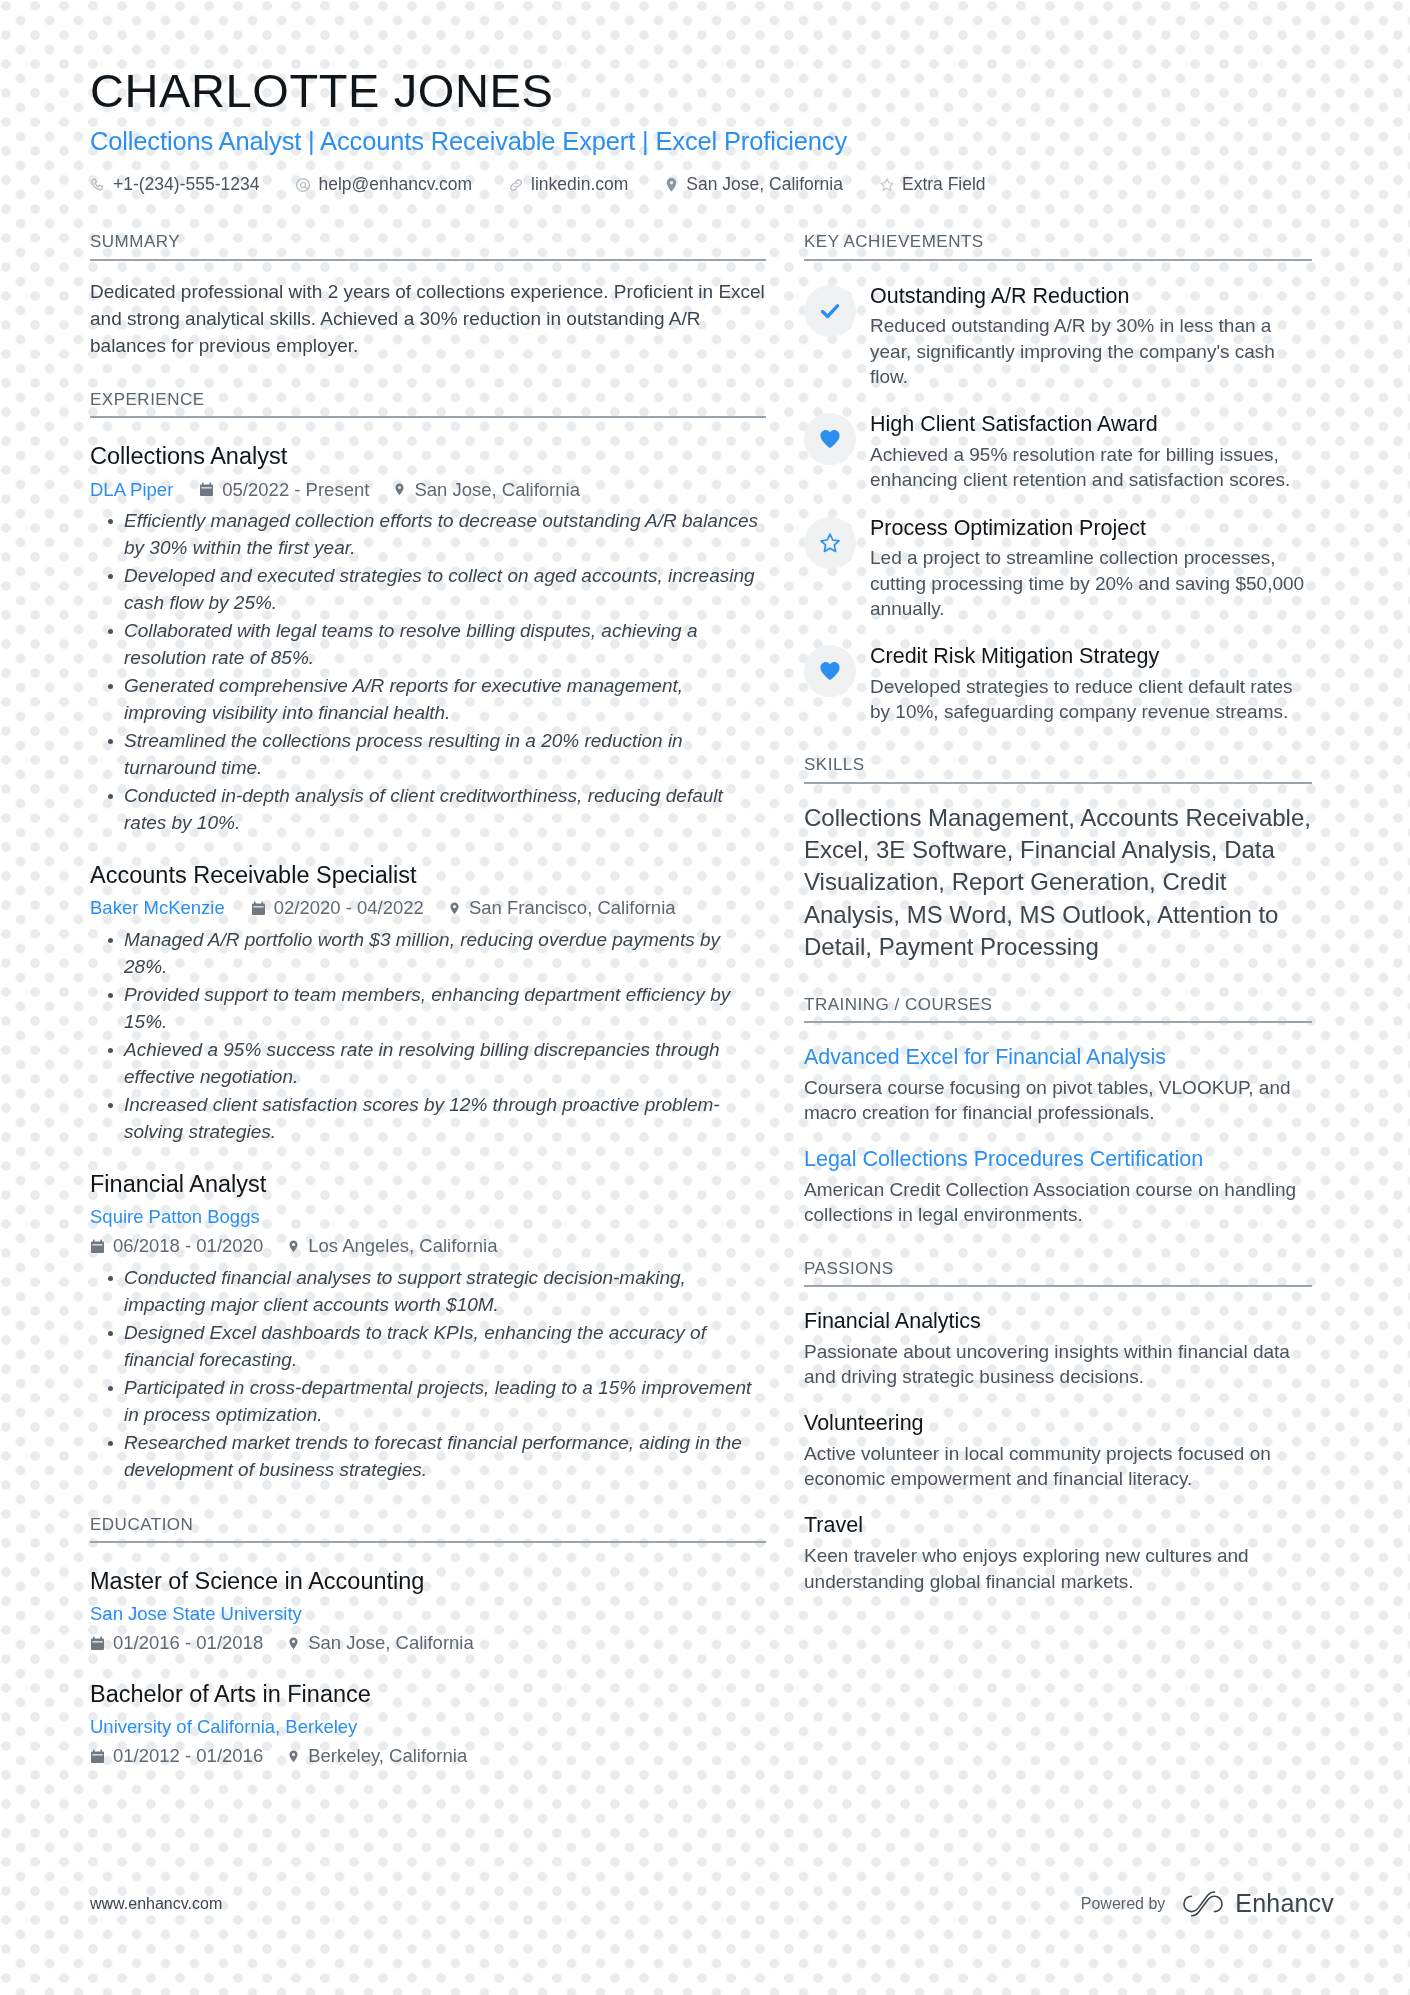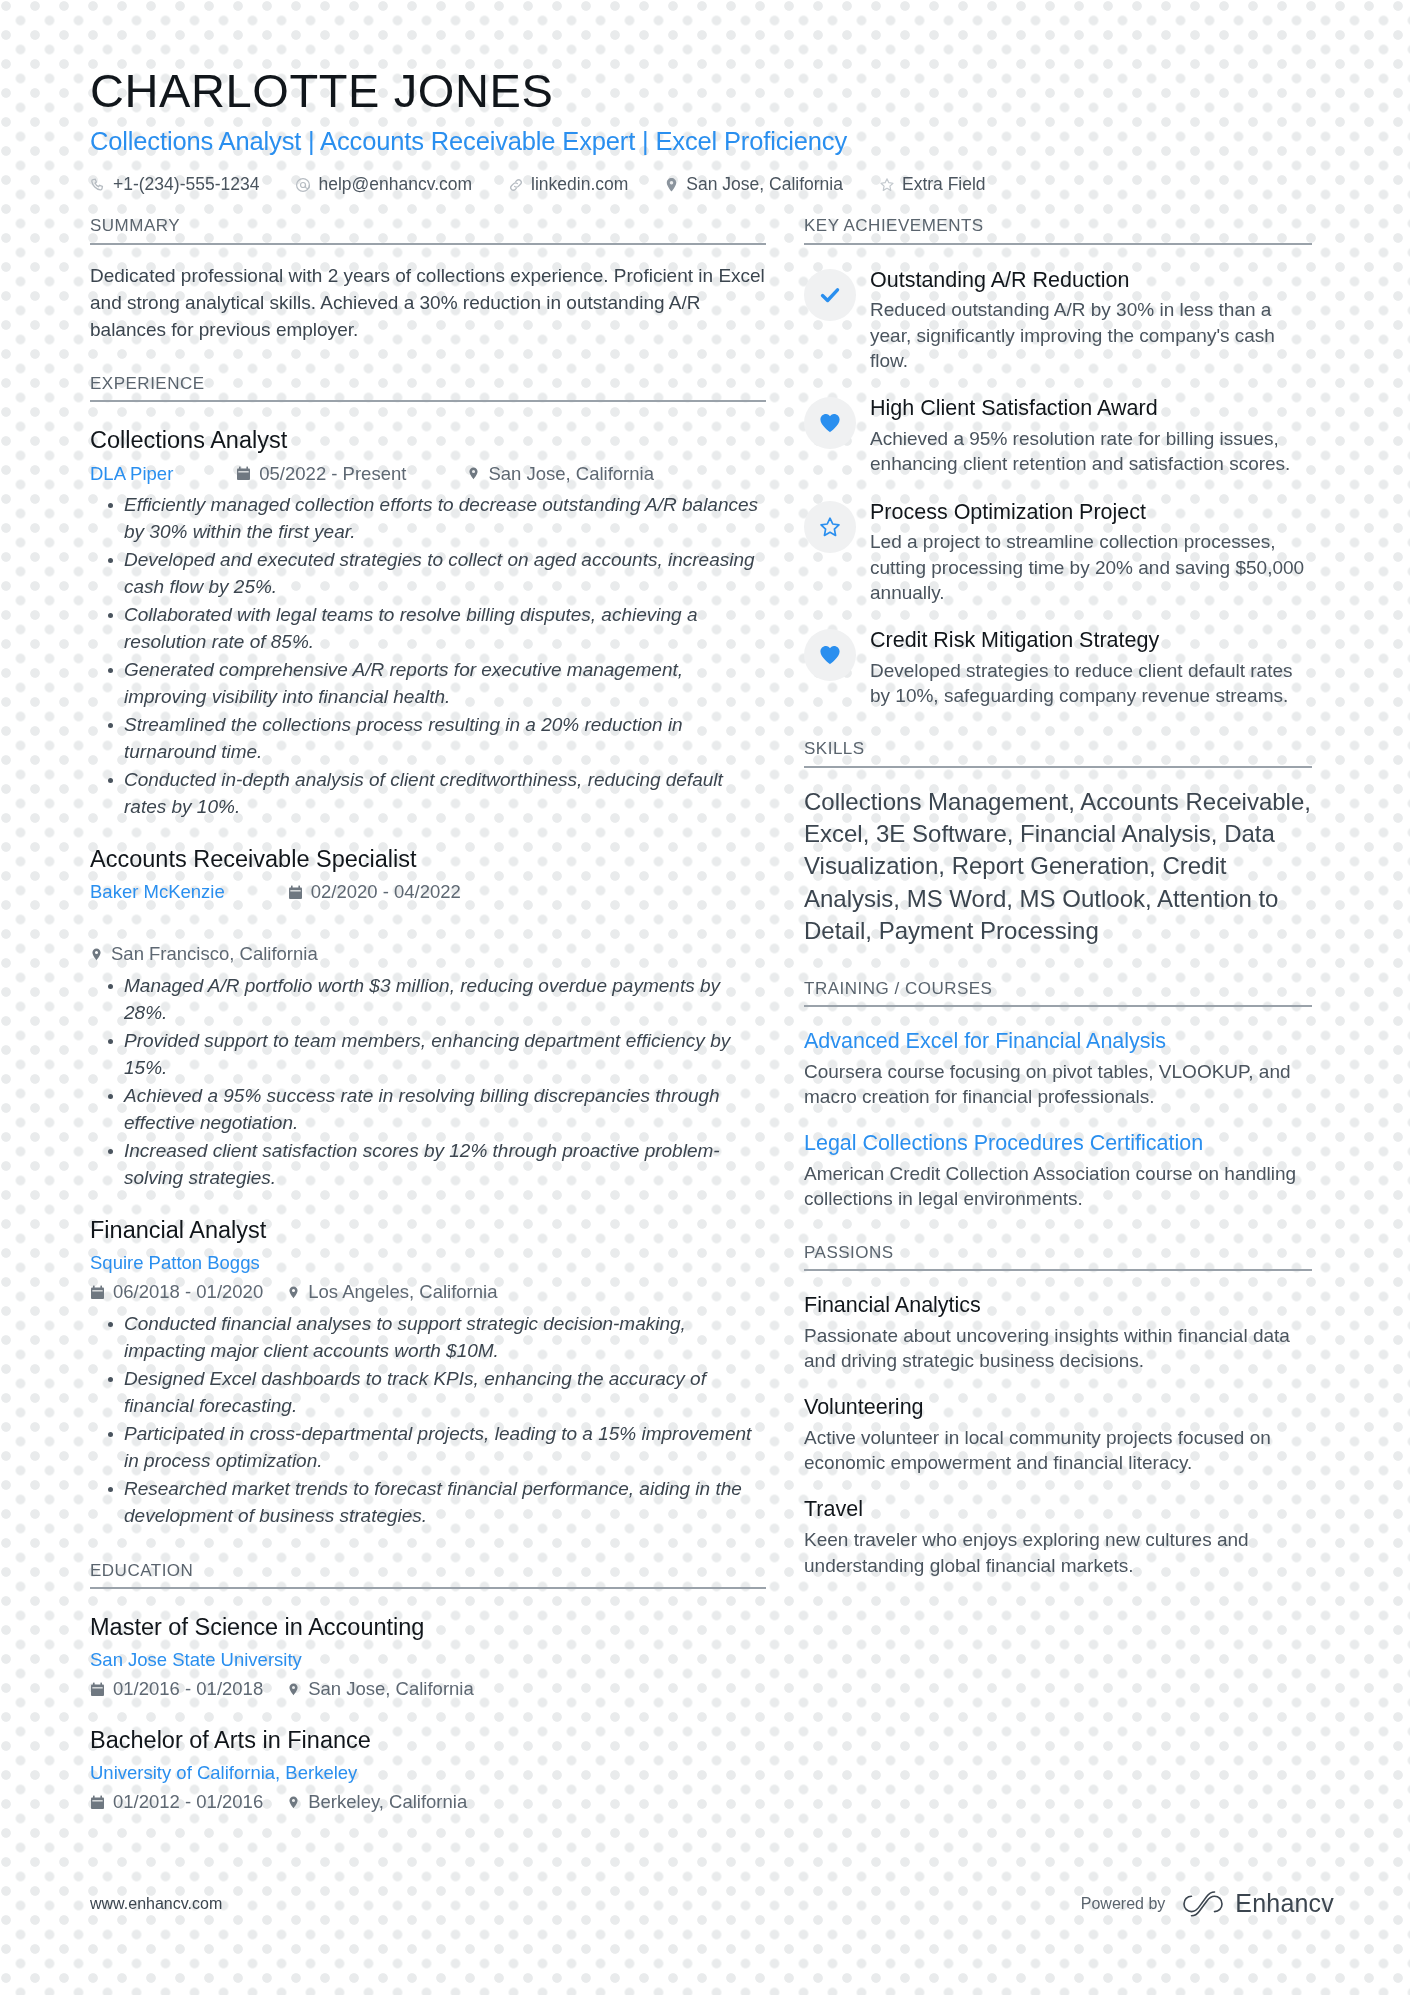--- a/index.html
+++ b/index.html
@@ -91,21 +91,21 @@
     font-size: 17px;
     letter-spacing: 0.5px;
     color: #5a646e;
     text-transform: uppercase;
     font-weight: 400;
     padding-bottom: 6px;
     border-bottom: 2.4px solid #9aa2aa;
     line-height: 1.25;
   }
   .section { margin-top: 30px; }
-  .section:first-child { margin-top: 0; }
+  .section:first-child { margin-top: 16px; }
 
   
   .summary-text {
     margin-top: 17px;
     font-size: 19px;
     line-height: 1.43;
     color: #3b454f;
   }
 
   
@@ -120,21 +120,20 @@
   }
 
   .entry-meta {
     margin-top: 7px;
     display: flex;
     align-items: center;
     flex-wrap: wrap;
     font-size: 18.5px;
     color: #5e6873;
     line-height: 1.35;
-    gap: 37px;
   }
   .entry-meta.stacked { display: block; }
   .entry-org {
     color: #2a8fef;
     margin-right: 26px;
   }
   .entry-meta.stacked .entry-org { display: block; margin-right: 0; margin-bottom: 4px; }
   .entry-meta.stacked .meta-line { display: flex; align-items: center; }
 
   .meta-bit {

